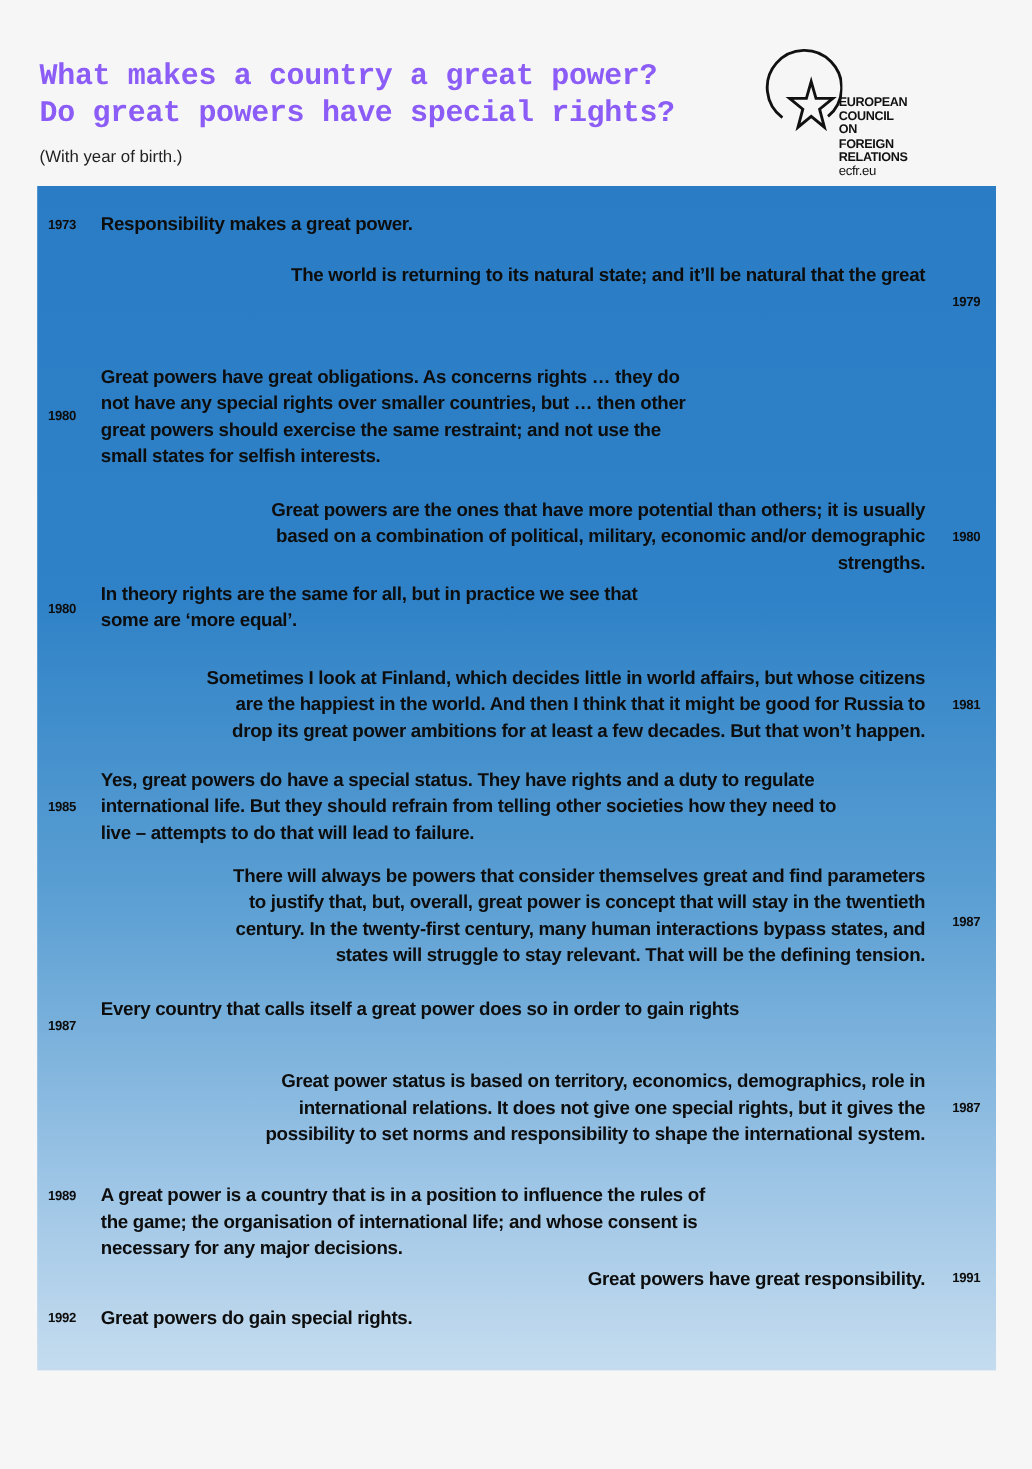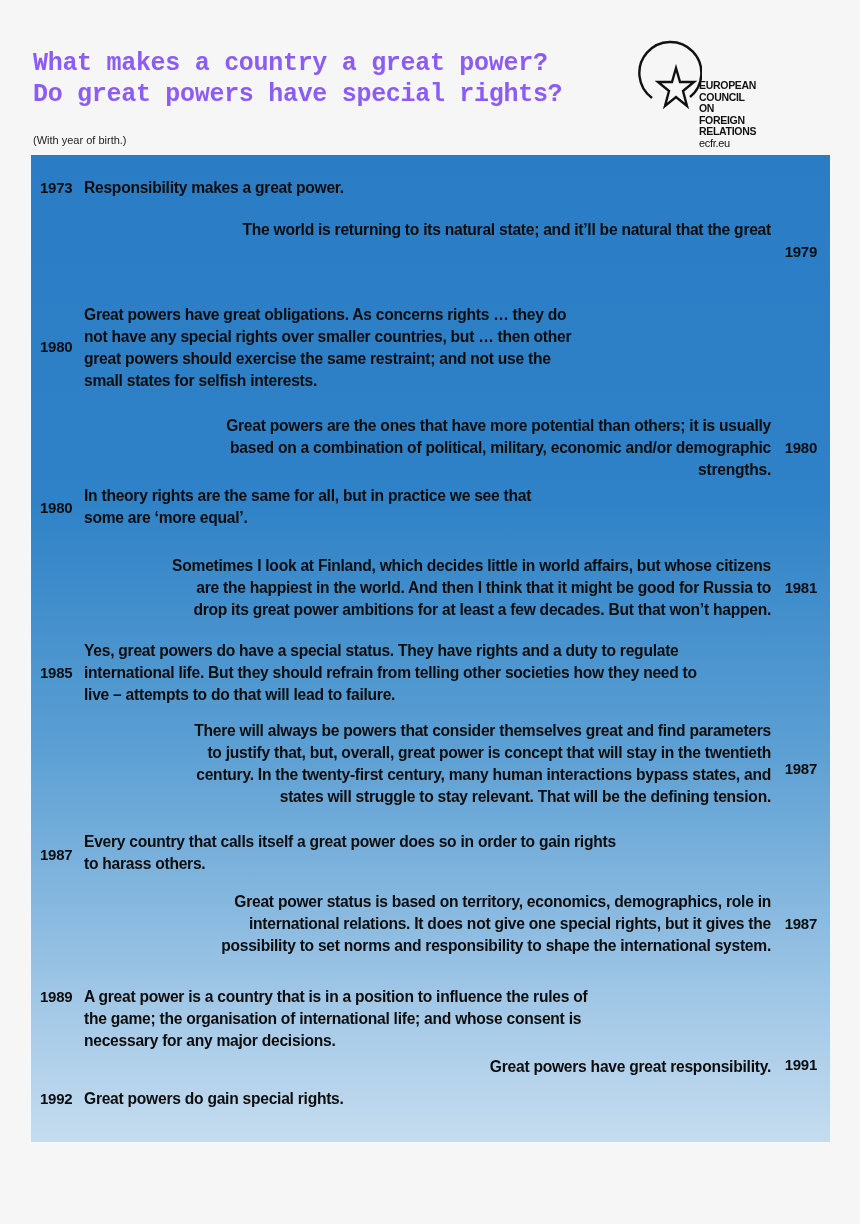--- a/index.html
+++ b/index.html
@@ -6,35 +6,35 @@
   body {
     width: 860px; height: 1224px; background: #f6f6f6;
     font-family: "Liberation Sans", sans-serif; color: #111;
     position: relative; overflow: hidden;
   }
   .header { position: absolute; left: 33px; top: 48px; }
   .title {
     font-family: Liberation Mono, monospace; font-weight: bold;
     font-size: 25px; line-height: 31px; letter-spacing: -0.3px; color: #8b5cf6;
   }
-  .subtitle { font-size: 11px; margin-top: 24px; color: #222; }
+  .subtitle { font-size: 14px; margin-top: 12px; color: #222; }
   .logo { position: absolute; left: 632px; top: 40px; width: 120px; height: 100px; }
   .logo svg { position: absolute; left: 0; top: 0; }
   .logo-text {
     position: absolute; left: 67px; top: 40px;
     font-family: "Liberation Sans", sans-serif; font-weight: bold;
     font-size: 10.5px; line-height: 11.6px; letter-spacing: -0.3px; color: #111;
   }
   .logo-url { font-weight: normal; font-size: 11px; }
   .panel {
     position: absolute; left: 31px; top: 155px; width: 799px; height: 987px;
     background: linear-gradient(to bottom, #2a7dc5 0%, #2f82c7 35%, #5b9fd3 60%, #9fc6e6 85%, #c5dcef 100%);
   }
   .entry { position: absolute; font-weight: bold; font-size: 15.6px; line-height: 22px; letter-spacing: -0.25px; color: #0d0d0d; }
-  .entry .year { position: absolute; font-size: 15px; }
+  .entry .year { position: absolute; font-size: 11px; }
   .left .text { position: absolute; left: 53px; white-space: nowrap; }
   .right .text { position: absolute; right: 59px; text-align: right; white-space: nowrap; }
   .left .year { left: 9px; }
   .right .year { right: 13px; }
 </style>
 </head>
 <body>
 
 <div class="header">
   <div class="title">
@@ -126,21 +126,20 @@
       <div>to justify that, but, overall, great power is concept that will stay in the twentieth</div>
       <div>century. In the twenty-first century, many human interactions bypass states, and</div>
       <div>states will struggle to stay relevant. That will be the defining tension.</div>
     </div>
   </div>
 
   <div class="entry left" style="top:676px;">
     <span class="year" style="top:13px;">1987</span>
     <div class="text" style="top:0;">
       <div>Every country that calls itself a great power does so in order to gain rights</div>
-      <div>to harass others.</div>
     </div>
   </div>
 
   <div class="entry right" style="top:736px;width:799px;">
     <span class="year" style="top:22px;">1987</span>
     <div class="text" style="top:0;">
       <div>Great power status is based on territory, economics, demographics, role in</div>
       <div>international relations. It does not give one special rights, but it gives the</div>
       <div>possibility to set norms and responsibility to shape the international system.</div>
     </div>

